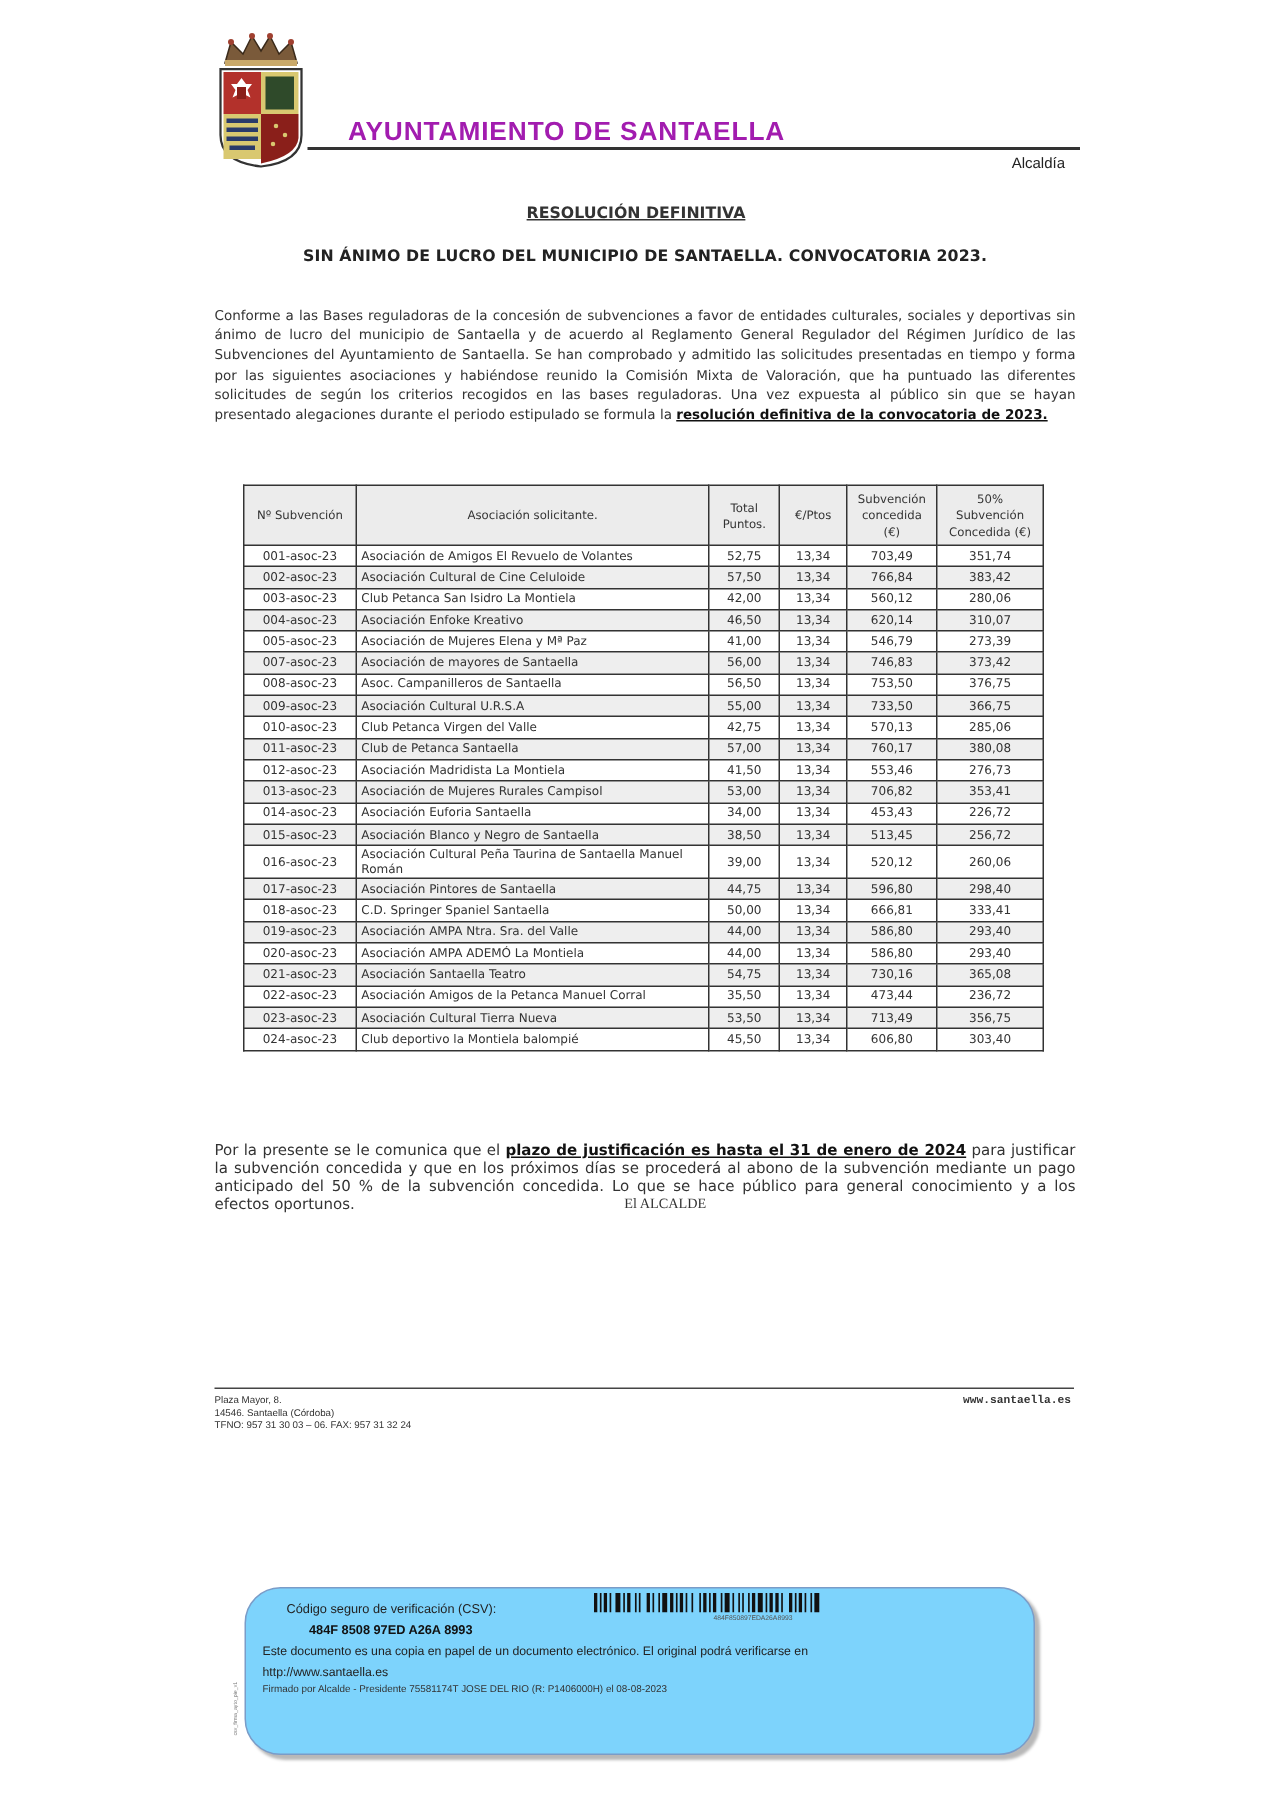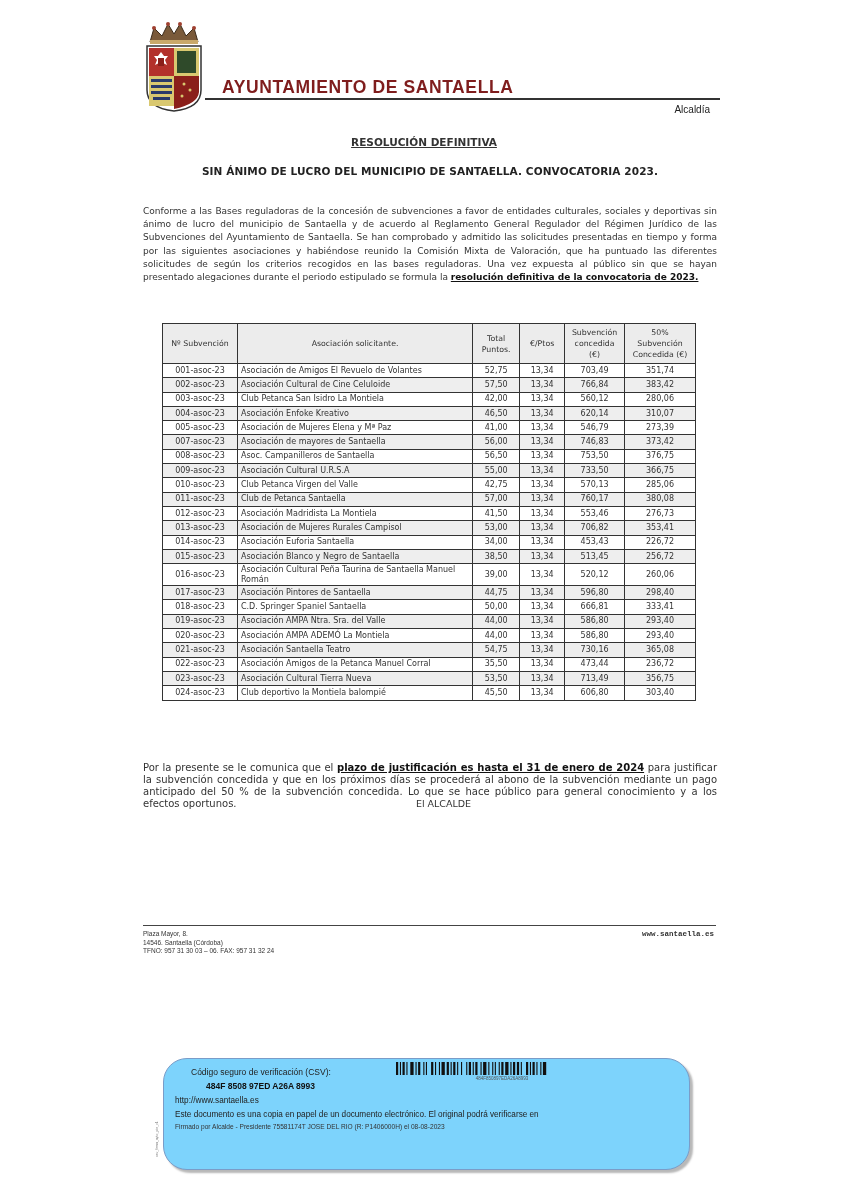--- a/index.html
+++ b/index.html
@@ -1,20 +1,20 @@
 <!DOCTYPE html>
 <html><head>
 <meta charset="utf-8">
 <style>
   * { box-sizing: border-box; margin: 0; padding: 0; }
   html, body { width: 848px; height: 1200px; background: #ffffff; }
   body { position: relative; font-family: "DejaVu Sans", sans-serif; color: #1a1a1a; overflow: hidden; }
 
   .logo { position: absolute; left: 144px; top: 20px; width: 58px; width: 58px; height: 92px; }
-  .header-title { position: absolute; left: 222px; top: 77px; font-family: "Liberation Sans", sans-serif; font-weight: bold; font-size: 17.5px; letter-spacing: 0.6px; color: #7f1d1d; }
+  .header-title { position: absolute; left: 232px; top: 77px; font-family: "Liberation Sans", sans-serif; font-weight: bold; font-size: 17.5px; letter-spacing: 0.6px; color: #a21caf; }
   .header-rule { position: absolute; left: 205px; top: 98px; width: 515px; height: 2px; background: #333; }
   .header-dept { position: absolute; right: 138px; top: 104px; font-family: "Liberation Sans", sans-serif; font-size: 10px; color: #222; }
 
   .doc-title { position: absolute; left: 0; width: 848px; top: 136px; text-align: center; font-size: 10.5px; font-weight: bold; text-decoration: underline; color: #333; }
   .doc-subtitle { position: absolute; left: 150px; width: 560px; top: 164px; text-align: center; font-size: 10.5px; font-weight: bold; line-height: 15px; color: #222; letter-spacing: 0.1px; }
 
   .intro { position: absolute; left: 143px; width: 574px; top: 205px; font-size: 9px; line-height: 13.2px; text-align: justify; color: #333; }
   .intro .emph { font-weight: bold; text-decoration: underline; color: #111; }
 
   table.grants { position: absolute; left: 162px; top: 323px; width: 534px; border-collapse: collapse; font-size: 8px; color: #333; }
@@ -27,21 +27,21 @@
   table.grants td.n { text-align: center; }
   .col-id { width: 75px; margin-left: 31px; }
   .col-name { width: 236px; }
   .col-pts { width: 47px; }
   .col-rate { width: 45px; }
   .col-amt { width: 60px; }
   .col-half { width: 71px; }
 
   .closing { position: absolute; left: 143px; width: 574px; top: 762px; font-size: 10px; line-height: 12px; text-align: justify; color: #333; }
   .closing .emph { font-weight: bold; text-decoration: underline; color: #111; }
-  .signer { position: absolute; left: 0; width: 848px; top: 798px; text-align: center; padding-left: 39px; font-size: 9.5px; color: #333; }
+  .signer { position: absolute; left: 0; width: 848px; top: 798px; text-align: center; padding-left: 39px; font-size: 9.5px; color: #333; font-family: Liberation Serif, serif; }
 
   .footer-rule { position: absolute; left: 143px; top: 925px; width: 573px; height: 1px; background: #444; }
   .footer-address { position: absolute; left: 143px; top: 930px; font-family: "Liberation Sans", sans-serif; font-size: 6.5px; line-height: 8.5px; color: #333; }
   .footer-web { position: absolute; right: 134px; top: 930px; font-family: Liberation Mono, monospace; font-size: 7.5px; font-weight: bold; color: #333; }
 
   .csv-box { position: absolute; left: 163px; top: 1058px; width: 527px; height: 112px; border: 1.2px solid #7a9cc8; border-radius: 24px; box-shadow: 3px 3px 2px #b8b8b8; background: #7dd3fc; padding-left: 12px; }
   .csv-label { position: absolute; left: 27px; top: 8px; font-family: "Liberation Sans", sans-serif; font-size: 8.5px; color: #222; }
   .csv-code { position: absolute; left: 42px; top: 22px; font-family: "Liberation Sans", sans-serif; font-size: 8.5px; font-weight: bold; color: #111; }
   .barcode { position: absolute; left: 232px; top: 1px; width: 212px; height: 13px; }
   .barcode-text { position: absolute; left: 232px; top: 17px; width: 212px; text-align: center; font-family: "Liberation Sans", sans-serif; font-size: 4.5px; color: #555; }
@@ -343,17 +343,17 @@
         <rect x="129.9999999999999" y="0" width="2.2" height="13" fill="#111"></rect>
         <rect x="133.8999999999999" y="0" width="1.1" height="13" fill="#111"></rect>
         <rect x="136.49999999999991" y="0" width="2.2" height="13" fill="#111"></rect>
         <rect x="140.39999999999992" y="0" width="1.1" height="13" fill="#111"></rect>
         <rect x="144.29999999999993" y="0" width="1.1" height="13" fill="#111"></rect>
         <rect x="146.89999999999995" y="0" width="3.3000000000000003" height="13" fill="#111"></rect>
       </svg>
   </div>
   <div class="barcode-text">484F850897EDA26A8993</div>
   <div class="csv-note">
+    <div>Este documento es una copia en papel de un documento electrónico. El original podrá verificarse en</div>
     <div>http://www.santaella.es</div>
-    <div>Este documento es una copia en papel de un documento electrónico. El original podrá verificarse en</div>
   </div>
   <div class="csv-signed">Firmado por  Alcalde - Presidente  75581174T JOSE DEL RIO (R: P1406000H) el 08-08-2023</div>
 </div>
 
 </body></html>

